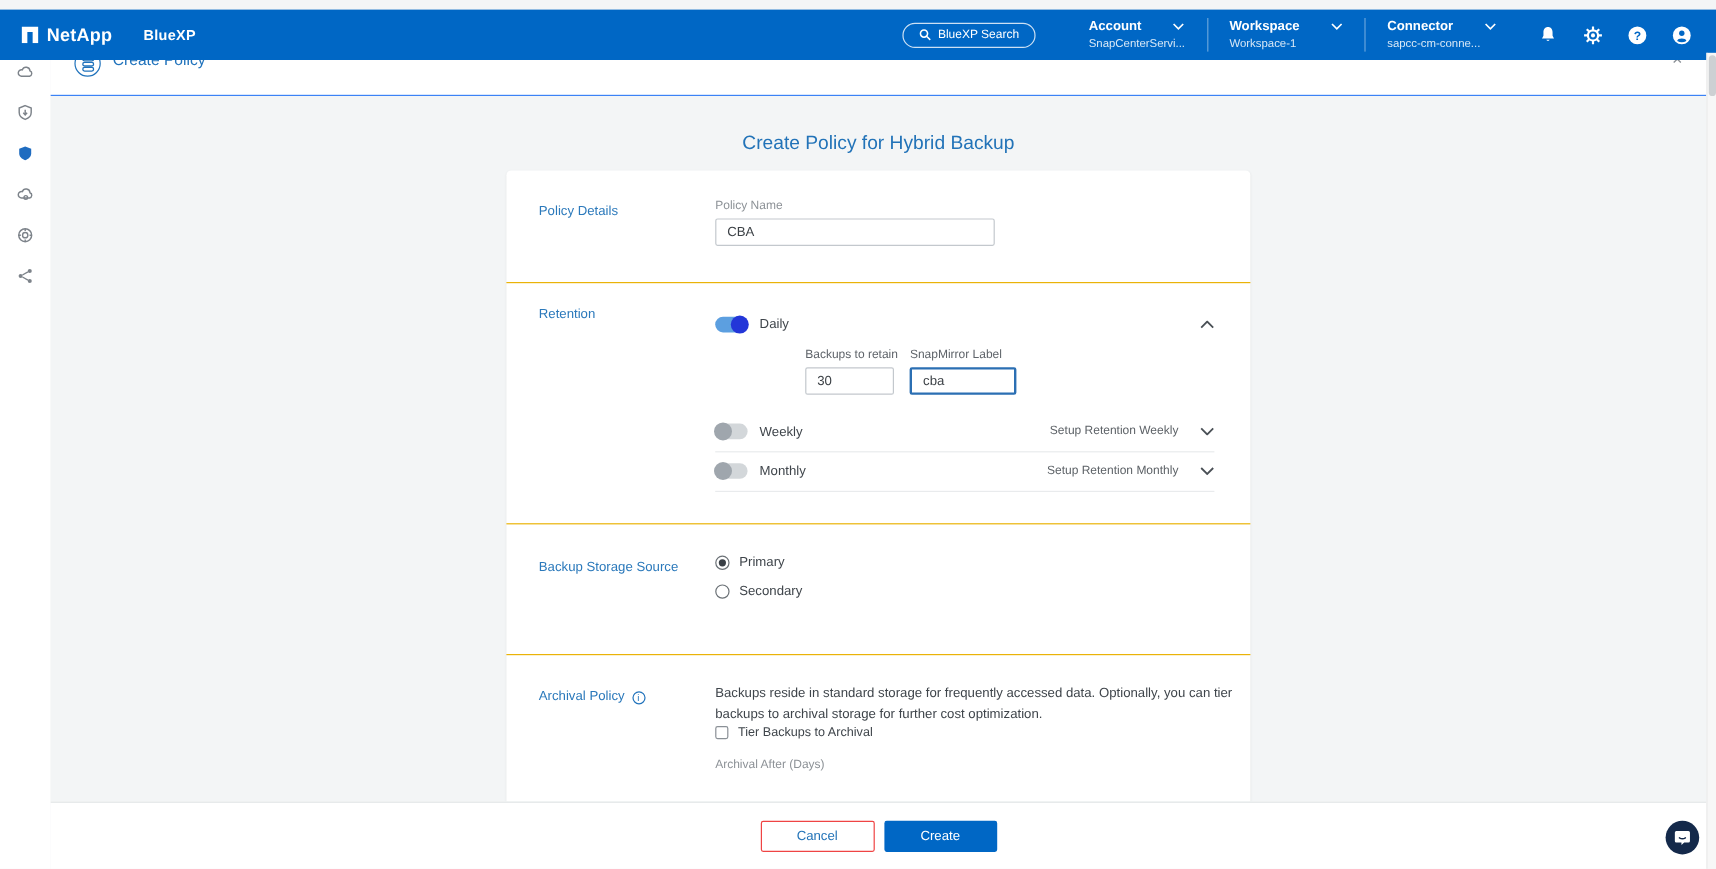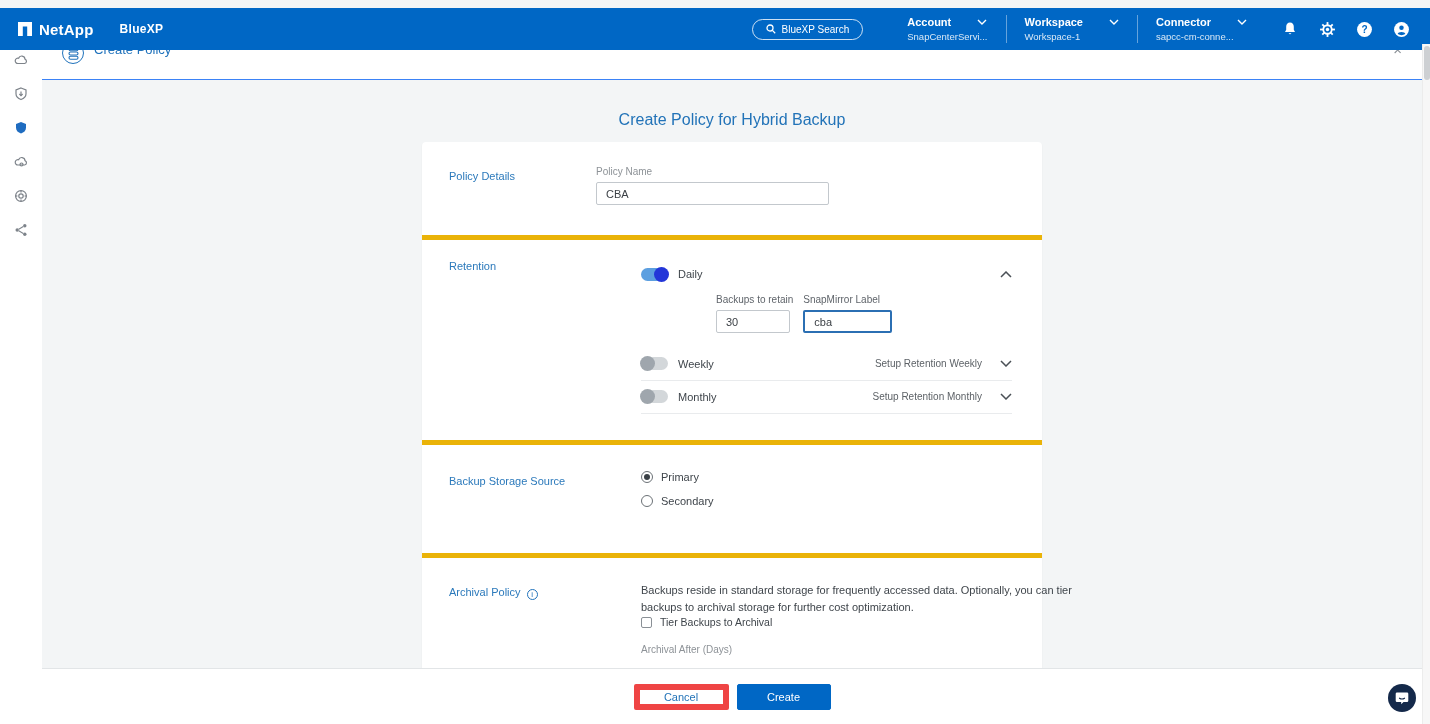--- a/index.html
+++ b/index.html
@@ -28,21 +28,21 @@
 
   
   .sidebar{ position:absolute; top:42px; left:0; width:42px; bottom:0; background:#fff; z-index:25; display:flex; flex-direction:column; align-items:center; padding-top:11px; }
   .side-item{ width:42px; height:14px; display:flex; align-items:center; justify-content:center; margin-bottom:20px; cursor:pointer; }
 
   
   .main{ position:absolute; top:80px; left:42px; right:8px; bottom:56px; background:#f3f5f6; overflow:hidden; display:flex; flex-direction:column; align-items:center; }
   .page-title{ margin-top:31px; font-size:16px; font-weight:normal; color:#2273b8; }
   .card{ width:620px; margin-top:13px; background:#fff; border-radius:4px; box-shadow:0 1px 2px rgba(0,0,0,.06); }
   .section{ display:flex; }
-  .section + .section{ border-top:5px solid #eab308;gap:45px; }
+  .section + .section{ border-top:1px solid #eab308; }
   .sec-label-col{ width:174px; flex:0 0 174px; padding-left:27px; }
   .sec-label{ font-size:11px; color:#2b79bb; }
   .sec-body{ flex:1; padding-right:30px; }
 
   .field-label{ font-size:10px; color:#8d9297; margin-bottom:5px; }
   .txt-input{ height:23px; border:1px solid #c3c8cd; border-radius:2px; font-size:11px; color:#3c4146; padding:0 9px; font-family:"Liberation Sans",sans-serif; background:#fff; }
   .focused{ border:2px solid #2b6fb3; }
 
   
   .toggle{ position:relative; width:27px; height:13px; border-radius:7px; flex:0 0 27px; cursor:pointer; }
@@ -62,21 +62,21 @@
   .radio-label{ font-size:11px; color:#3f454b; margin-left:8px; }
   .checkbox{ width:11px; height:11px; border:1px solid #8a9096; border-radius:2px; background:#fff; cursor:pointer; flex:0 0 11px; }
   .check-label{ font-size:10.5px; color:#3f454b; margin-left:8px; }
 
   .desc{ font-size:11px; color:#3f454b; line-height:17px; width:440px; }
   .info-circle{ display:inline-flex; width:11px; height:11px; border:1px solid #2173bc; border-radius:50%; color:#2173bc; font-size:8px; align-items:center; justify-content:center; margin-left:6px; vertical-align:-1px; cursor:pointer;}
 
   
   .footer{ position:absolute; left:42px; right:8px; bottom:0; height:56px; background:#fff; border-top:1px solid #e2e5e7; display:flex; align-items:center; justify-content:center; gap:8px; z-index:20;}
   .btn{ height:26px; font-size:11px; border-radius:2px; cursor:pointer; font-family:"Liberation Sans",sans-serif; }
-  .btn-cancel{ width:95px; background:#fff; border:6px solid #ef4444; color:#2273b8; }
+  .btn-cancel{ width:95px; background:#fff; border:1px solid #ef4444; color:#2273b8; }
   .btn-create{ width:94px; background:#0067c5; border:1px solid #0067c5; color:#fff; }
   .chat-fab{ position:absolute; right:14px; bottom:12px; width:28px; height:28px; border-radius:50%; background:#14294a; border:none; display:flex; align-items:center; justify-content:center; cursor:pointer; z-index:40;}
 
   
   .scrollbar{ position:absolute; top:44px; right:0; width:8px; bottom:0; background:#f7f7f7; border-left:1px solid #ececec; z-index:35;}
   .scroll-thumb{ position:absolute; top:2px; left:1px; width:6px; height:34px; background:#cdd0d3; border-radius:3px; cursor:pointer; }
 </style>
 </head>
 <body>
 

